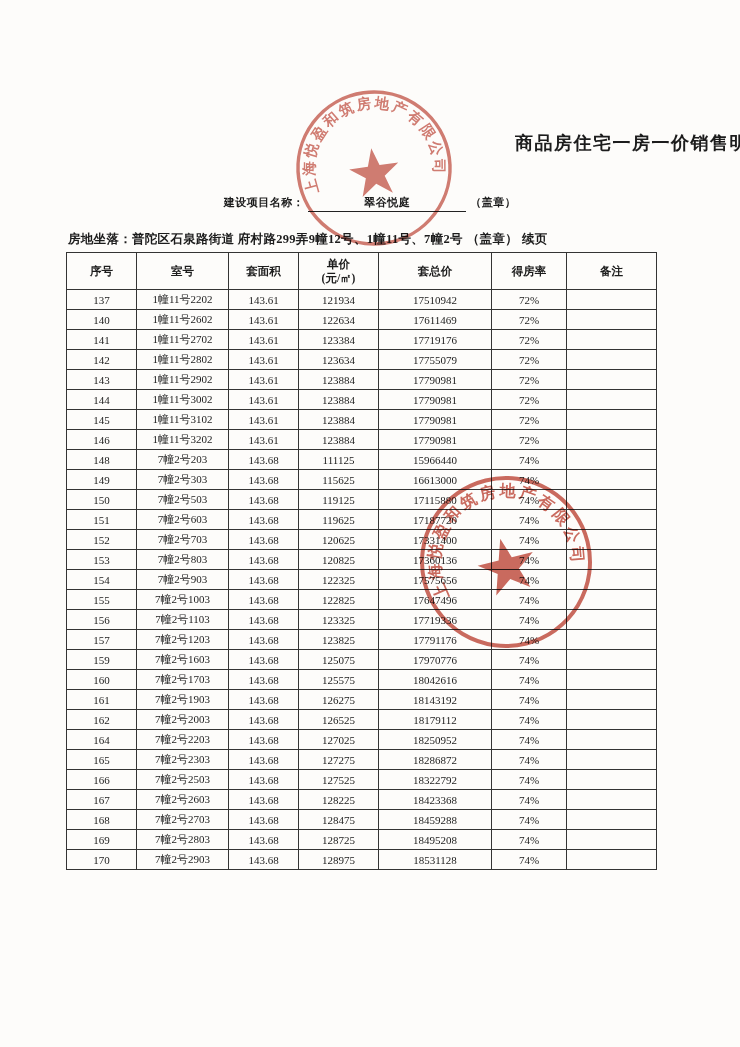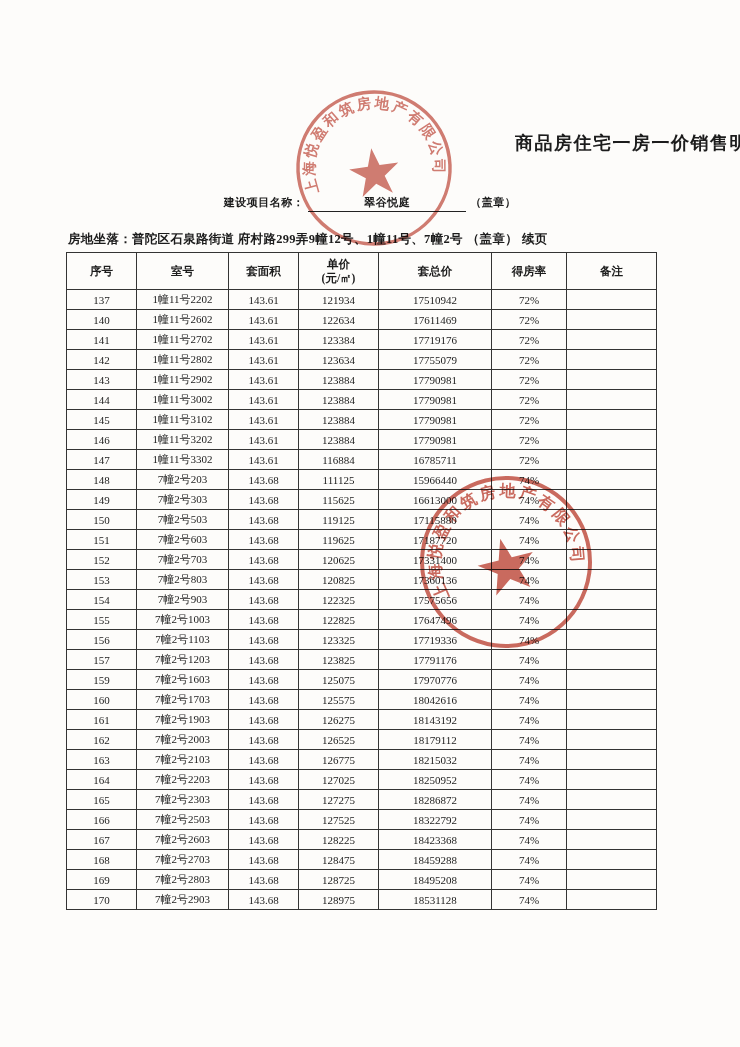--- a/index.html
+++ b/index.html
@@ -168,29 +168,20 @@
         <tr>
           <td>146</td>
           <td>1幢11号3202</td>
           <td>143.61</td>
           <td>123884</td>
           <td>17790981</td>
           <td>72%</td>
           <td></td>
         </tr>
         <tr>
-          <td>147</td>
-          <td>1幢11号3302</td>
-          <td>143.61</td>
-          <td>116884</td>
-          <td>16785711</td>
-          <td>72%</td>
-          <td></td>
-        </tr>
-        <tr>
           <td>148</td>
           <td>7幢2号203</td>
           <td>143.68</td>
           <td>111125</td>
           <td>15966440</td>
           <td>74%</td>
           <td></td>
         </tr>
         <tr>
           <td>149</td>
@@ -299,29 +290,20 @@
           <td>18143192</td>
           <td>74%</td>
           <td></td>
         </tr>
         <tr>
           <td>162</td>
           <td>7幢2号2003</td>
           <td>143.68</td>
           <td>126525</td>
           <td>18179112</td>
-          <td>74%</td>
-          <td></td>
-        </tr>
-        <tr>
-          <td>163</td>
-          <td>7幢2号2103</td>
-          <td>143.68</td>
-          <td>126775</td>
-          <td>18215032</td>
           <td>74%</td>
           <td></td>
         </tr>
         <tr>
           <td>164</td>
           <td>7幢2号2203</td>
           <td>143.68</td>
           <td>127025</td>
           <td>18250952</td>
           <td>74%</td>

